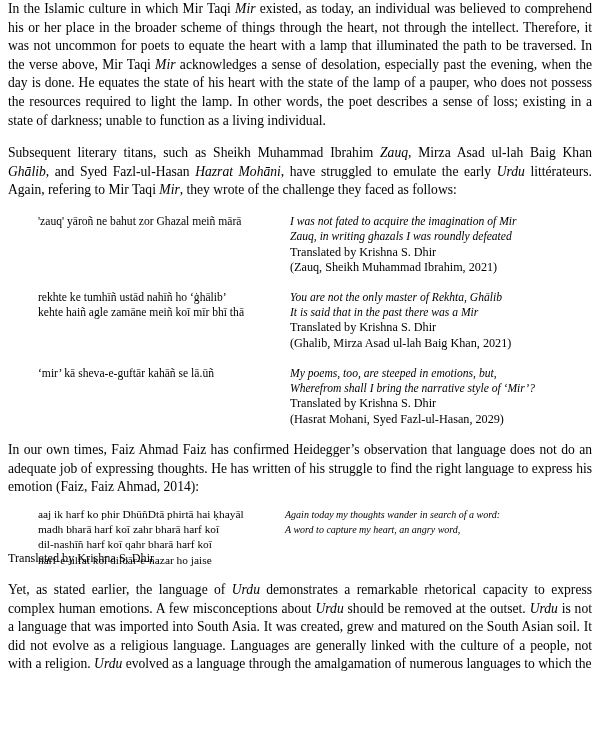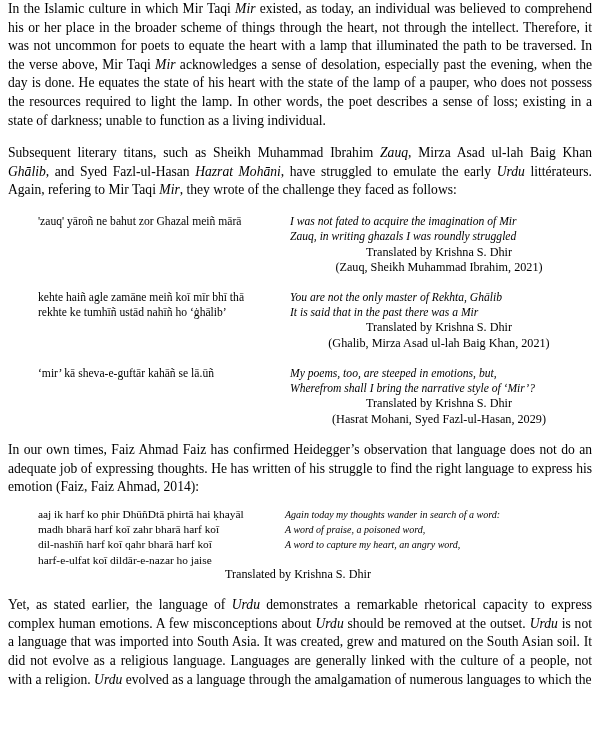--- a/index.html
+++ b/index.html
@@ -62,21 +62,21 @@
     font-style: italic;
   }
   .verse-right.justify {
     text-align: justify;
     text-justify: inter-word;
   }
   .verse-right .lastline {
     text-align: left;
   }
   .attrib {
-    text-align: center;
+    text-align: left;
     font-size: 12.2px;
     line-height: 15.6px;
     font-style: normal;
     margin-right: 4px;
   }
   .faiz-left {
     position: absolute;
     left: 30px;
     top: 0;
     font-size: 11.4px;
@@ -104,34 +104,34 @@
 
   <div class="para-gap"></div>
 
   <div class="verse-block">
     <div class="verse-row">
       <div class="verse-left">
         <div>'zauq' yāroñ ne bahut zor Ghazal meiñ mārā</div>
       </div>
       <div class="verse-right">
         <div>I was not fated to acquire the imagination of Mir</div>
-        <div>Zauq, in writing ghazals I was roundly struggled</div>
+        <div>Zauq, in writing ghazals I was roundly defeated</div>
         <div class="attrib">Translated by Krishna S. Dhir</div>
         <div class="attrib">(Zauq, Sheikh Muhammad Ibrahim, 2021)</div>
       </div>
     </div>
   </div>
 
   <div class="para-gap"></div>
 
   <div class="verse-block">
     <div class="verse-row">
       <div class="verse-left">
+        <div>rekhte ke tumhīñ ustād nahīñ ho ‘ġhālib’</div>
         <div>kehte haiñ agle zamāne meiñ koī mīr bhī thā</div>
-        <div>rekhte ke tumhīñ ustād nahīñ ho ‘ġhālib’</div>
       </div>
       <div class="verse-right justify">
         <div>You are not the only master of Rekhta, Ghālib</div>
         <div class="lastline">It is said that in the past there was a Mir</div>
         <div class="attrib">Translated by Krishna S. Dhir</div>
         <div class="attrib">(Ghalib, Mirza Asad ul-lah Baig Khan, 2021)</div>
       </div>
     </div>
   </div>
 
@@ -160,21 +160,20 @@
   <div class="verse-block">
     <div class="verse-row">
       <div class="faiz-left">
         <div>aaj ik harf ko phir DhūñDtā phirtā hai ḳhayāl</div>
         <div>madh bharā harf koī zahr bharā harf koī</div>
         <div>dil-nashīñ harf koī qahr bharā harf koī</div>
         <div>harf-e-ulfat koī dildār-e-nazar ho jaise</div>
       </div>
       <div class="faiz-right">
         <div>Again today my thoughts wander in search of a word:</div>
-        <div>A word of praise, a poisoned word,</div>
         <div>A word to capture my heart, an angry word,</div>
       </div>
     </div>
     <div style="height:14px"></div>
     <div class="attrib">Translated by Krishna S. Dhir</div>
   </div>
 
   <div class="para-gap"></div>
 
   <p class="body-para"><span>Yet, as stated earlier, the language of </span><em>Urdu</em><span> demonstrates a remarkable rhetorical capacity to express complex human emotions.  A few misconceptions about </span><em>Urdu</em><span> should be removed at the outset.  </span><em>Urdu</em><span> is not a language that was imported into South Asia.  It was created, grew and matured on the South Asian soil. It did not evolve as a religious language.  Languages are generally linked with the culture of a people, not with a religion. </span><em>Urdu</em><span> evolved as a language through the amalgamation of numerous languages to which the</span></p>

